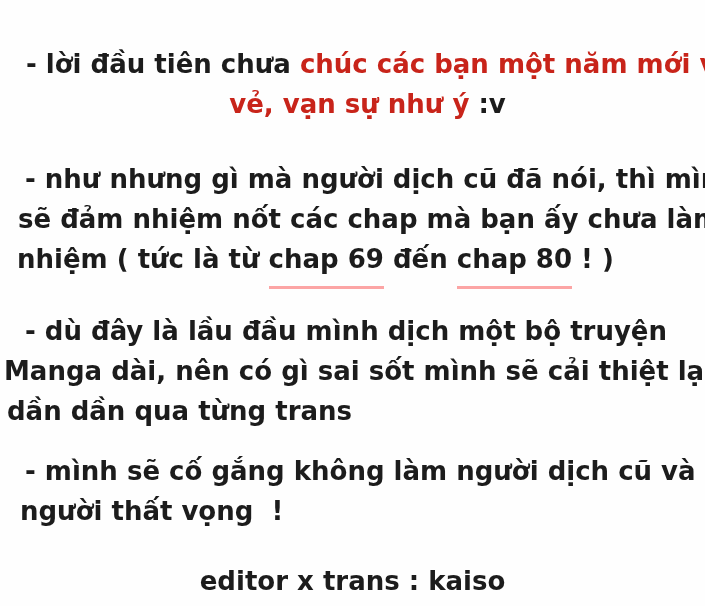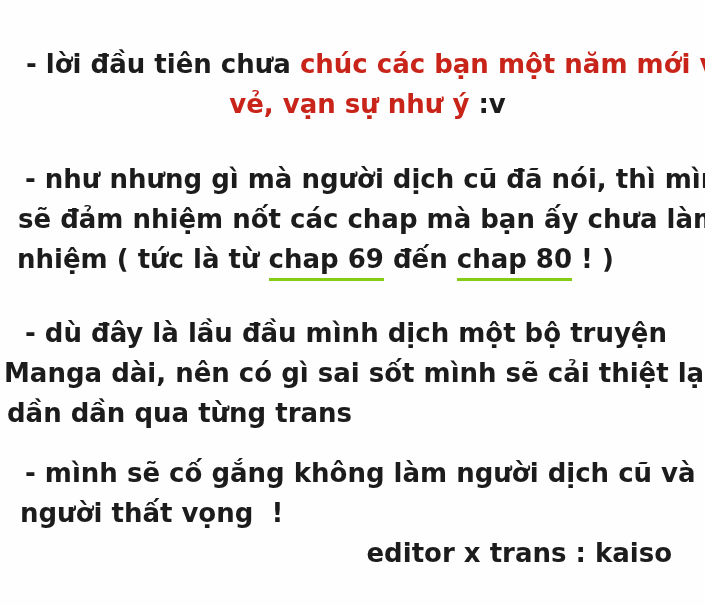--- a/index.html
+++ b/index.html
@@ -19,27 +19,27 @@
   .line { white-space: pre; line-height: 40px; }
   .ind-26 { margin-left: 26px; }
   .ind-30 { margin-left: 30px; text-align: center; }
   .ind-25 { margin-left: 25px; }
   .ind-18 { margin-left: 18px; }
   .ind-17 { margin-left: 17px; }
   .ind-8  { margin-left: 20px; }
   .ind-7  { margin-left: 7px; }
   .ind-4  { margin-left: 4px; }
   .p2 { margin-top: 35px; }
-  .p3 { margin-top: 32px; }
+  .p3 { margin-top: 22px; }
   .p4 { margin-top: 20px; }
   .red { color: #c8241a; }
-  .u { display: inline-block; border-bottom: 3px solid #84cc16; padding-bottom: 1px; line-height: 36px; }
+  .u { display: inline-block; border-bottom: 3px solid #fca5a5; padding-bottom: 9px; line-height: 36px; }
   .credit {
-    text-align: right;
-    padding-right: 33px;
+    margin-top: 30px;
+    text-align: center;
     white-space: pre;
     line-height: 40px;
   }
 </style>
 </head>
 <body>
 
 <div class="page">
 
   <div class="para p1">

